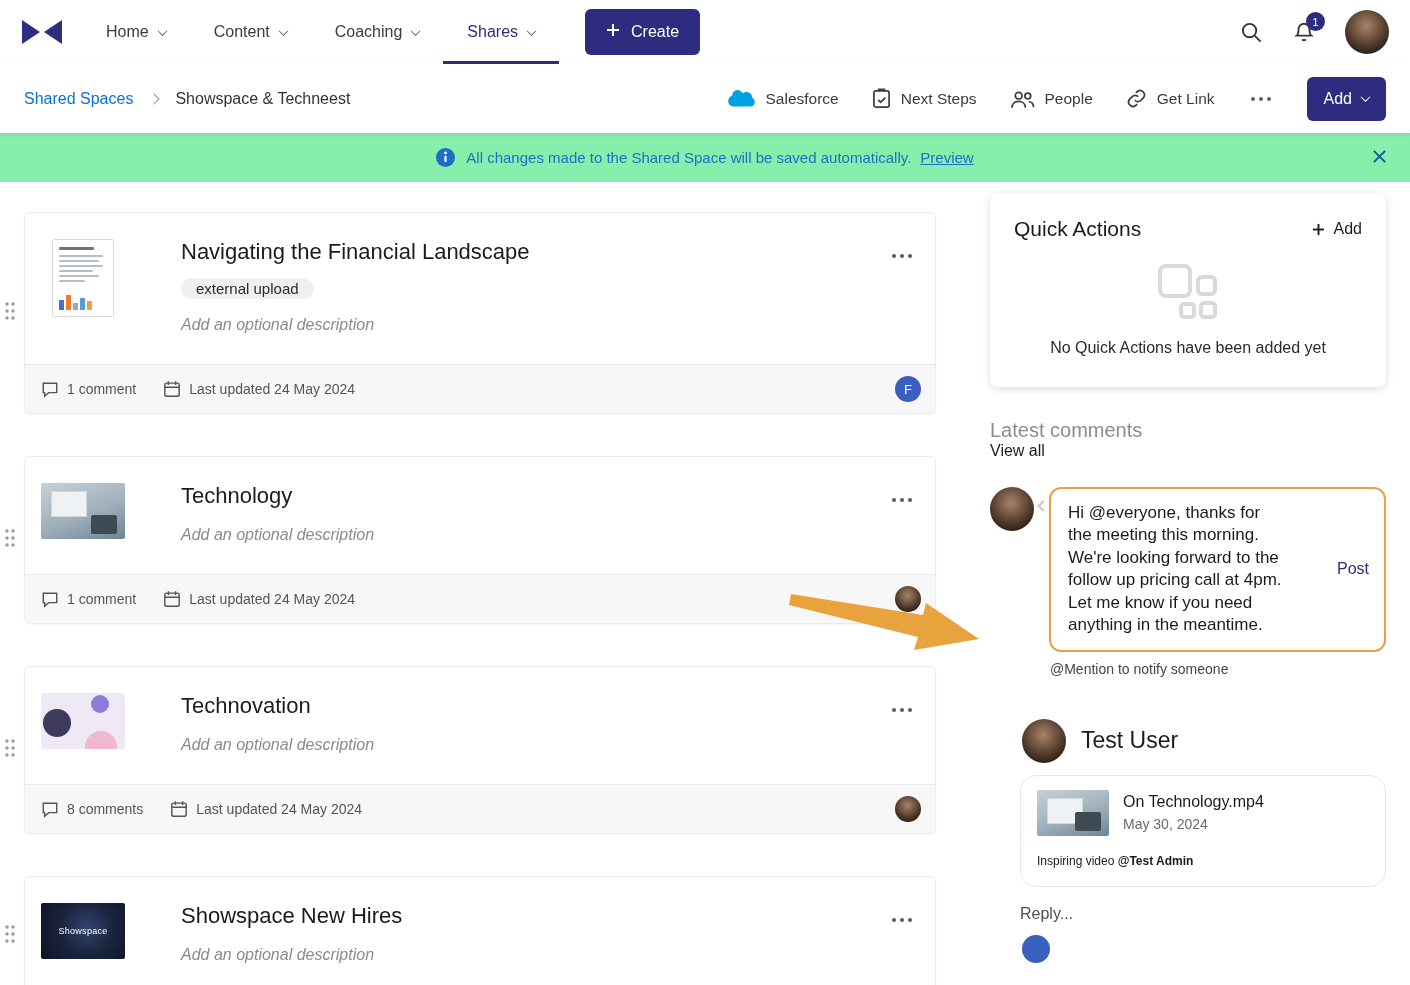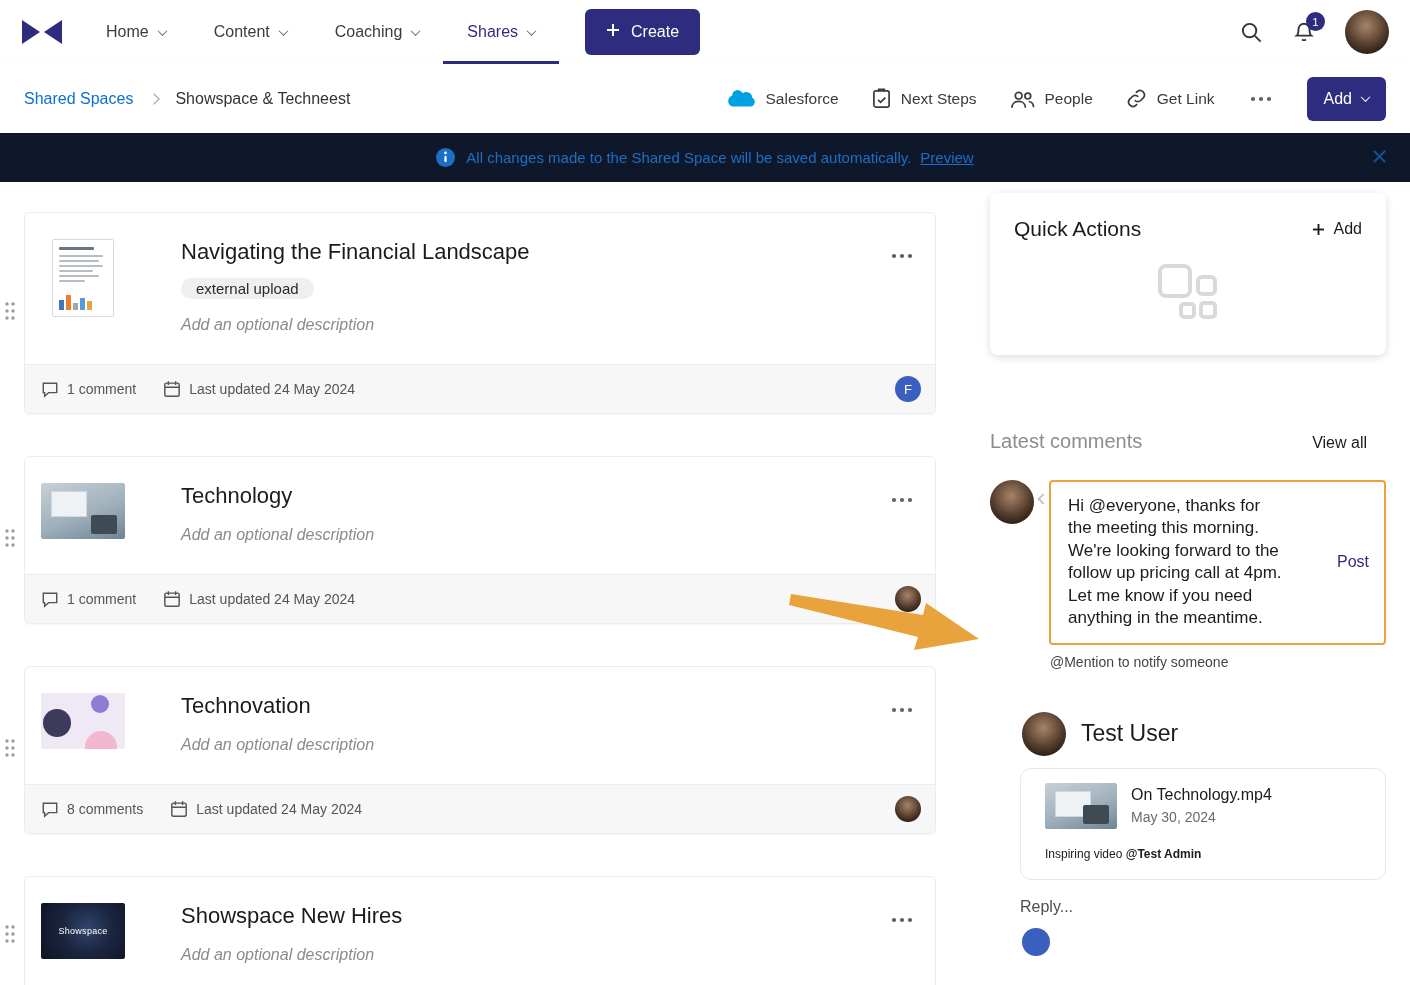--- a/index.html
+++ b/index.html
@@ -25,21 +25,21 @@
   
   .subbar { height:69px; display:flex; align-items:center; padding:0 24px; background:#fff; box-shadow:0 2px 4px rgba(0,0,0,0.10); position:relative; z-index:3; }
   .bc-root { color:#0B6FD6; font-size:16px; cursor:pointer; }
   .bc-sep { width:8px; height:8px; border-top:1.8px solid #9a9a9a; border-right:1.8px solid #9a9a9a; transform:rotate(45deg); margin:0 17px; }
   .bc-current { font-size:16px; color:#333; }
   .subbar-actions { margin-left:auto; display:flex; align-items:center; gap:33px; }
   .subbar-action { display:flex; align-items:center; gap:10px; font-size:15.5px; color:#3a3a3a; cursor:pointer; }
   .add-btn { background:#2E2C7E; color:#fff; font-size:16px; height:44px; padding:0 17px; border-radius:6px; display:flex; align-items:center; gap:10px; }
 
   
-  .banner { height:49px; background:#0f172a; display:flex; align-items:center; justify-content:center; position:relative; font-size:15px; }
+  .banner { height:49px; background:#86efac; display:flex; align-items:center; justify-content:center; position:relative; font-size:15px; }
   .banner .info-icon { margin-right:11px; display:flex; }
   .banner-text { color:#1D6FC5; }
   .preview-link { color:#1D6FC5; text-decoration:underline; margin-left:9px; font-size:15px; }
   .banner-close { position:absolute; right:23px; top:16px; display:flex; }
 
   
   .main { position:relative; background:#fff; }
   .cards-col { position:absolute; left:24px; top:30px; width:912px; }
   .card-row { position:relative; margin-bottom:42px; }
   .drag-handle { position:absolute; left:-20px; top:50%; transform:translateY(-50%); cursor:grab; }
@@ -79,35 +79,35 @@
 
   
   .right-col { position:absolute; left:990px; top:11px; width:396px; }
   .qa-card { background:#fff; border-radius:8px; box-shadow:0 2px 8px rgba(0,0,0,0.14); padding:24px 24px 30px; }
   .qa-head { display:flex; justify-content:space-between; align-items:center; }
   .qa-title { font-size:21px; font-weight:400; color:#1b1b1b; }
   .qa-add { display:flex; align-items:center; gap:9px; font-size:16px; color:#1b1b1b; }
   .qa-empty { text-align:center; margin-top:22px; }
   .qa-empty-text { margin-top:14px; font-size:16px; color:#2b2b2b; }
 
-  .lc-head { display:flex; justify-content:space-between; align-items:baseline; margin-top:75px; padding-right:19px; }
+  .lc-head { display:flex; justify-content:space-between; align-items:baseline; margin-top:32px; padding-right:19px;flex-direction:column; }
   .lc-title { font-size:20px; font-weight:400; color:#8d8d8d; }
   .view-all { font-size:16px; color:#1b1b1b; }
 
   .composer { display:flex; margin-top:27px; position:relative; }
   .composer-tail { position:absolute; left:49px; top:15px; width:8px; height:8px; border-left:2px solid #c6c6c6; border-bottom:2px solid #c6c6c6; transform:rotate(45deg); }
-  .composer-box { margin-left:15px; flex:1; border:2px solid #E8A33C; border-radius:4px; background:#fff; display:flex; justify-content:space-between; cursor:text; }
+  .composer-box { margin-left:15px; flex:1; border:2px solid #E8A33C; border-radius:12px; background:#fff; display:flex; justify-content:space-between; cursor:text; }
   .composer-text { width:236px; padding:13px 0 13px 17px; font-size:17px; line-height:1.32; color:#1b1b1b; }
   .post-btn { align-self:center; padding:0 15px; color:#2E2C7E; font-size:16px; }
   .mention-hint { margin:9px 0 0 60px; font-size:14px; color:#454545; }
 
   .thread { margin-top:42px; }
   .thread-head { display:flex; align-items:center; gap:15px; margin-left:32px; }
   .thread-author { font-size:23px; color:#1b1b1b; }
-  .thread-card { margin:12px 0 0 30px; width:366px; border:1px solid #e7e7e7; border-radius:11px; padding:14px 24px 18px; background:#fff; cursor:pointer; }
+  .thread-card { margin:12px 0 0 30px; width:366px; border:1px solid #e7e7e7; border-radius:16px; padding:14px 16px 18px; background:#fff; cursor:pointer; }
   .thread-asset { display:flex; align-items:center; gap:14px; }
   .asset-title { font-size:16px; color:#1b1b1b; }
   .asset-date { font-size:14px; color:#6a6a6a; margin-top:5px; }
   .thread-comment { margin-top:18px; font-size:12px; color:#1b1b1b; }
   .mention { font-weight:700; }
   .reply { margin:18px 0 0 30px; font-size:16px; color:#4e4e4e; cursor:text; }
   .next-avatar { display:block; margin:12px 0 0 32px; width:28px; height:28px; border-radius:50%; background:#3B5FBF; }
 
   .annotation-arrow { position:absolute; left:785px; top:400px; z-index:20; pointer-events:none; }
 </style>
@@ -461,20 +461,21 @@
       </div>
       <div class="qa-empty">
         <span>
           <svg width="62" height="58" viewBox="0 0 62 58" fill="none" stroke="#d9d9d9" stroke-width="4">
               <rect x="3" y="3" width="30" height="30" rx="6"></rect>
               <rect x="41" y="14" width="17" height="17" rx="4"></rect>
               <rect x="24" y="41" width="13" height="13" rx="3"></rect>
               <rect x="44" y="40" width="14" height="14" rx="3"></rect>
             </svg>
         </span>
+        <div class="qa-empty-text">No Quick Actions have been added yet</div>
       </div>
     </section>
 
     <div class="lc-head">
       <h2 class="lc-title">Latest comments</h2>
       <button class="view-all">View all</button>
     </div>
 
     <div class="composer">
       <span class="avatar photo sz44"></span>

